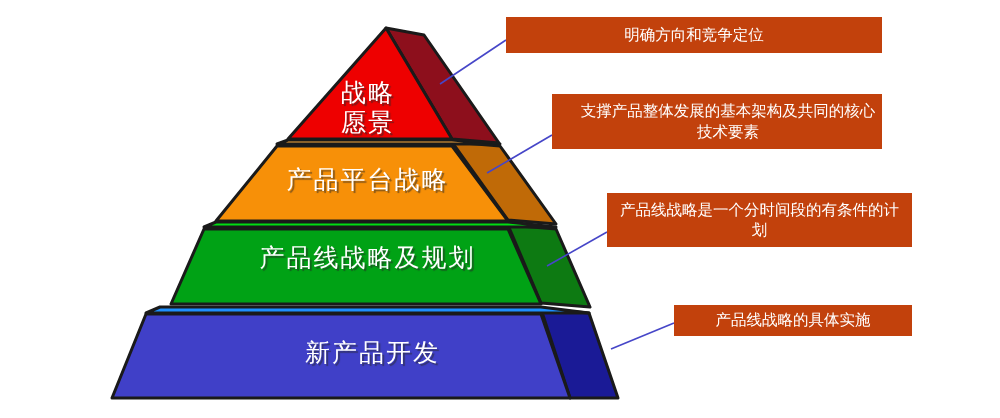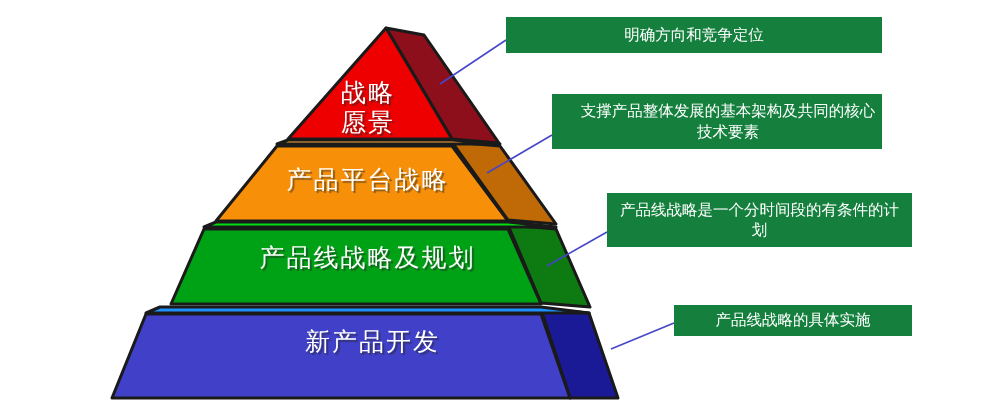--- a/index.html
+++ b/index.html
@@ -46,27 +46,27 @@
     left: 255px; top: 165px; width: 225px;
     font-size: 25px;
     letter-spacing: 2px;
   }
   #label-line {
     left: 195px; top: 243px; width: 345px;
     font-size: 25px;
     letter-spacing: 2px;
   }
   #label-newproduct {
-    left: 185px; top: 327px; width: 375px;
+    left: 185px; top: 338px; width: 375px;
     font-size: 25px;
     letter-spacing: 2px;
   }
   .callout {
     position: absolute;
-    background: #15803d;
+    background: #c2410c;
     color: #ffffff;
     font-family: "Liberation Sans", sans-serif;
     font-size: 15.5px;
     line-height: 1.32;
     text-align: center;
     display: flex;
     align-items: center;
     justify-content: center;
     box-sizing: border-box;
     padding: 2px 6px;

